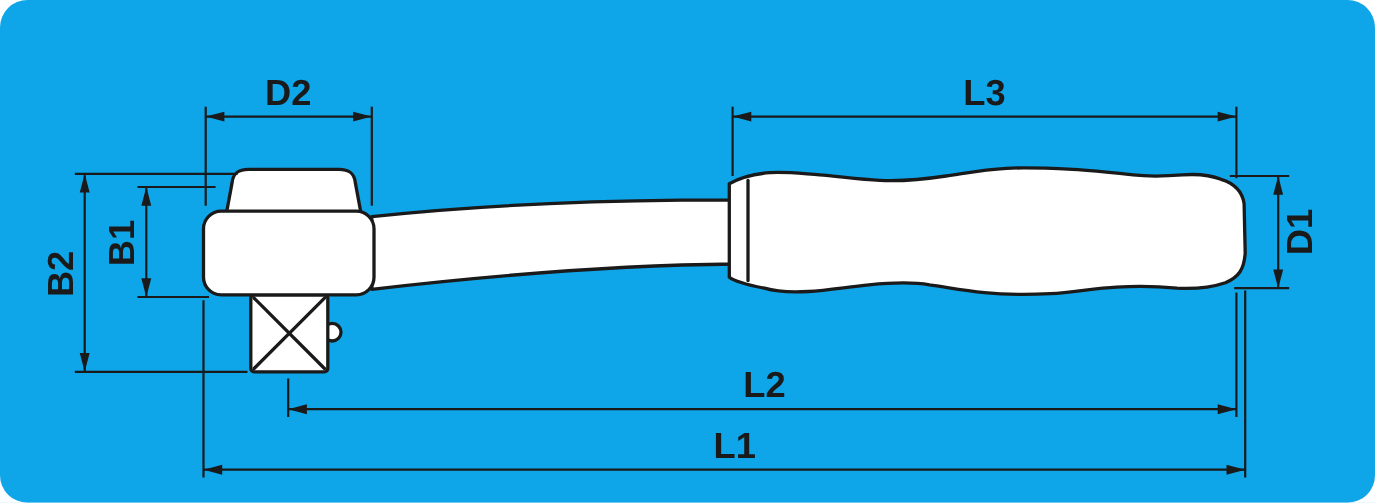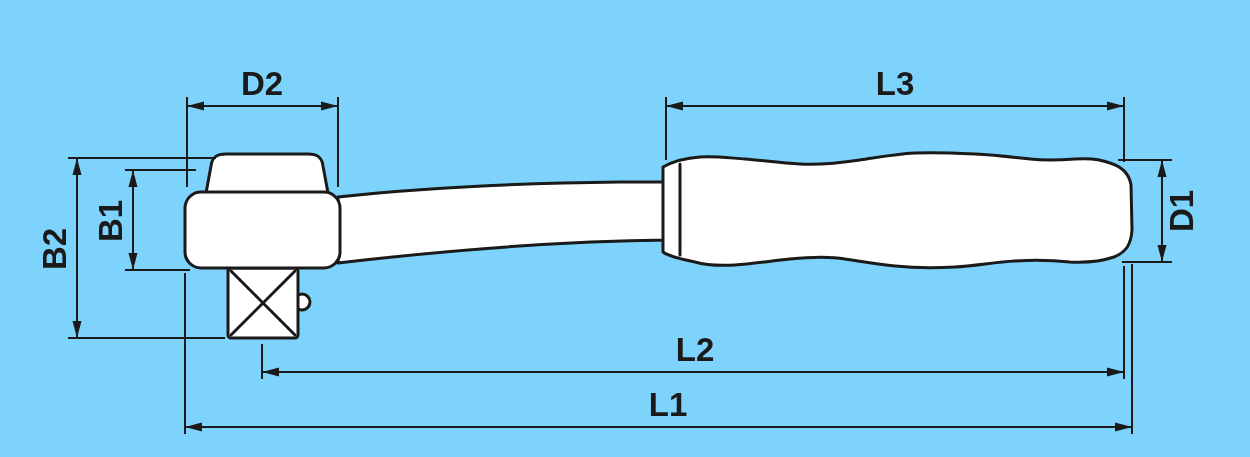--- a/index.html
+++ b/index.html
@@ -4,23 +4,24 @@
 <style>
   html, body {
     margin: 0;
     padding: 0;
     background: #ffffff;
   }
   .drawing-wrap {
     position: relative;
     width: 1250px;
     height: 457px;
-    background: #7dd3fc;
+    background: #0ea5e9;
     overflow: hidden;
     font-family: "Liberation Sans", sans-serif;
+    border-radius: 25px;
   }
   svg { display: block; }
   .outline {
     fill: #ffffff;
     stroke: #1a1a1a;
     stroke-width: 3;
     stroke-linejoin: round;
     stroke-linecap: round;
   }
   .outline-line {

